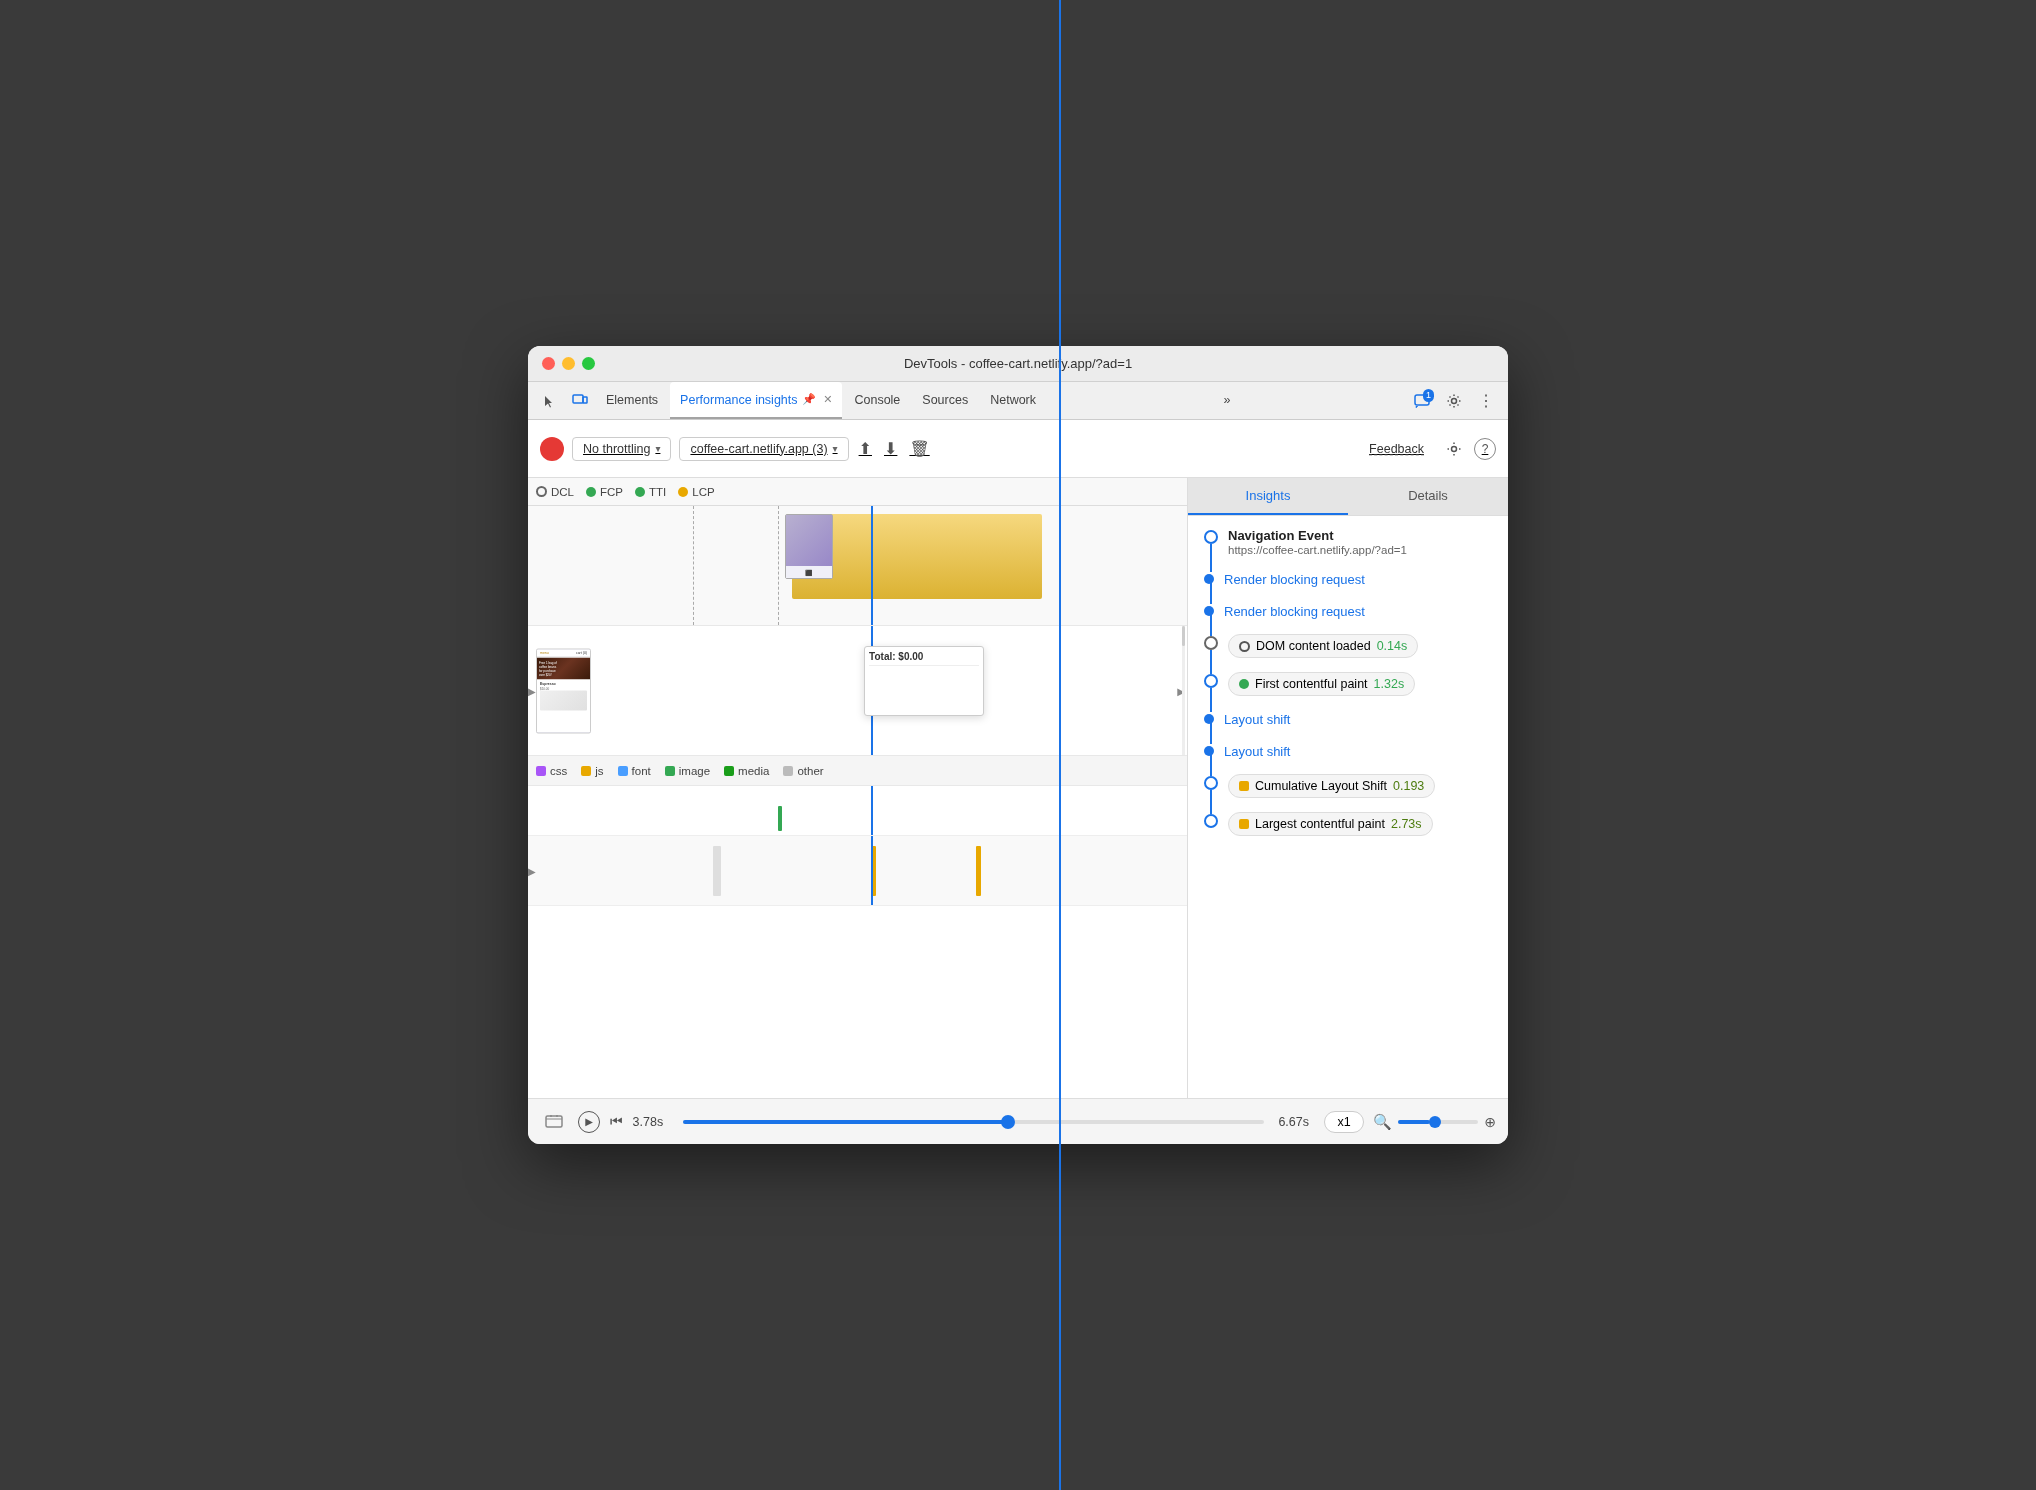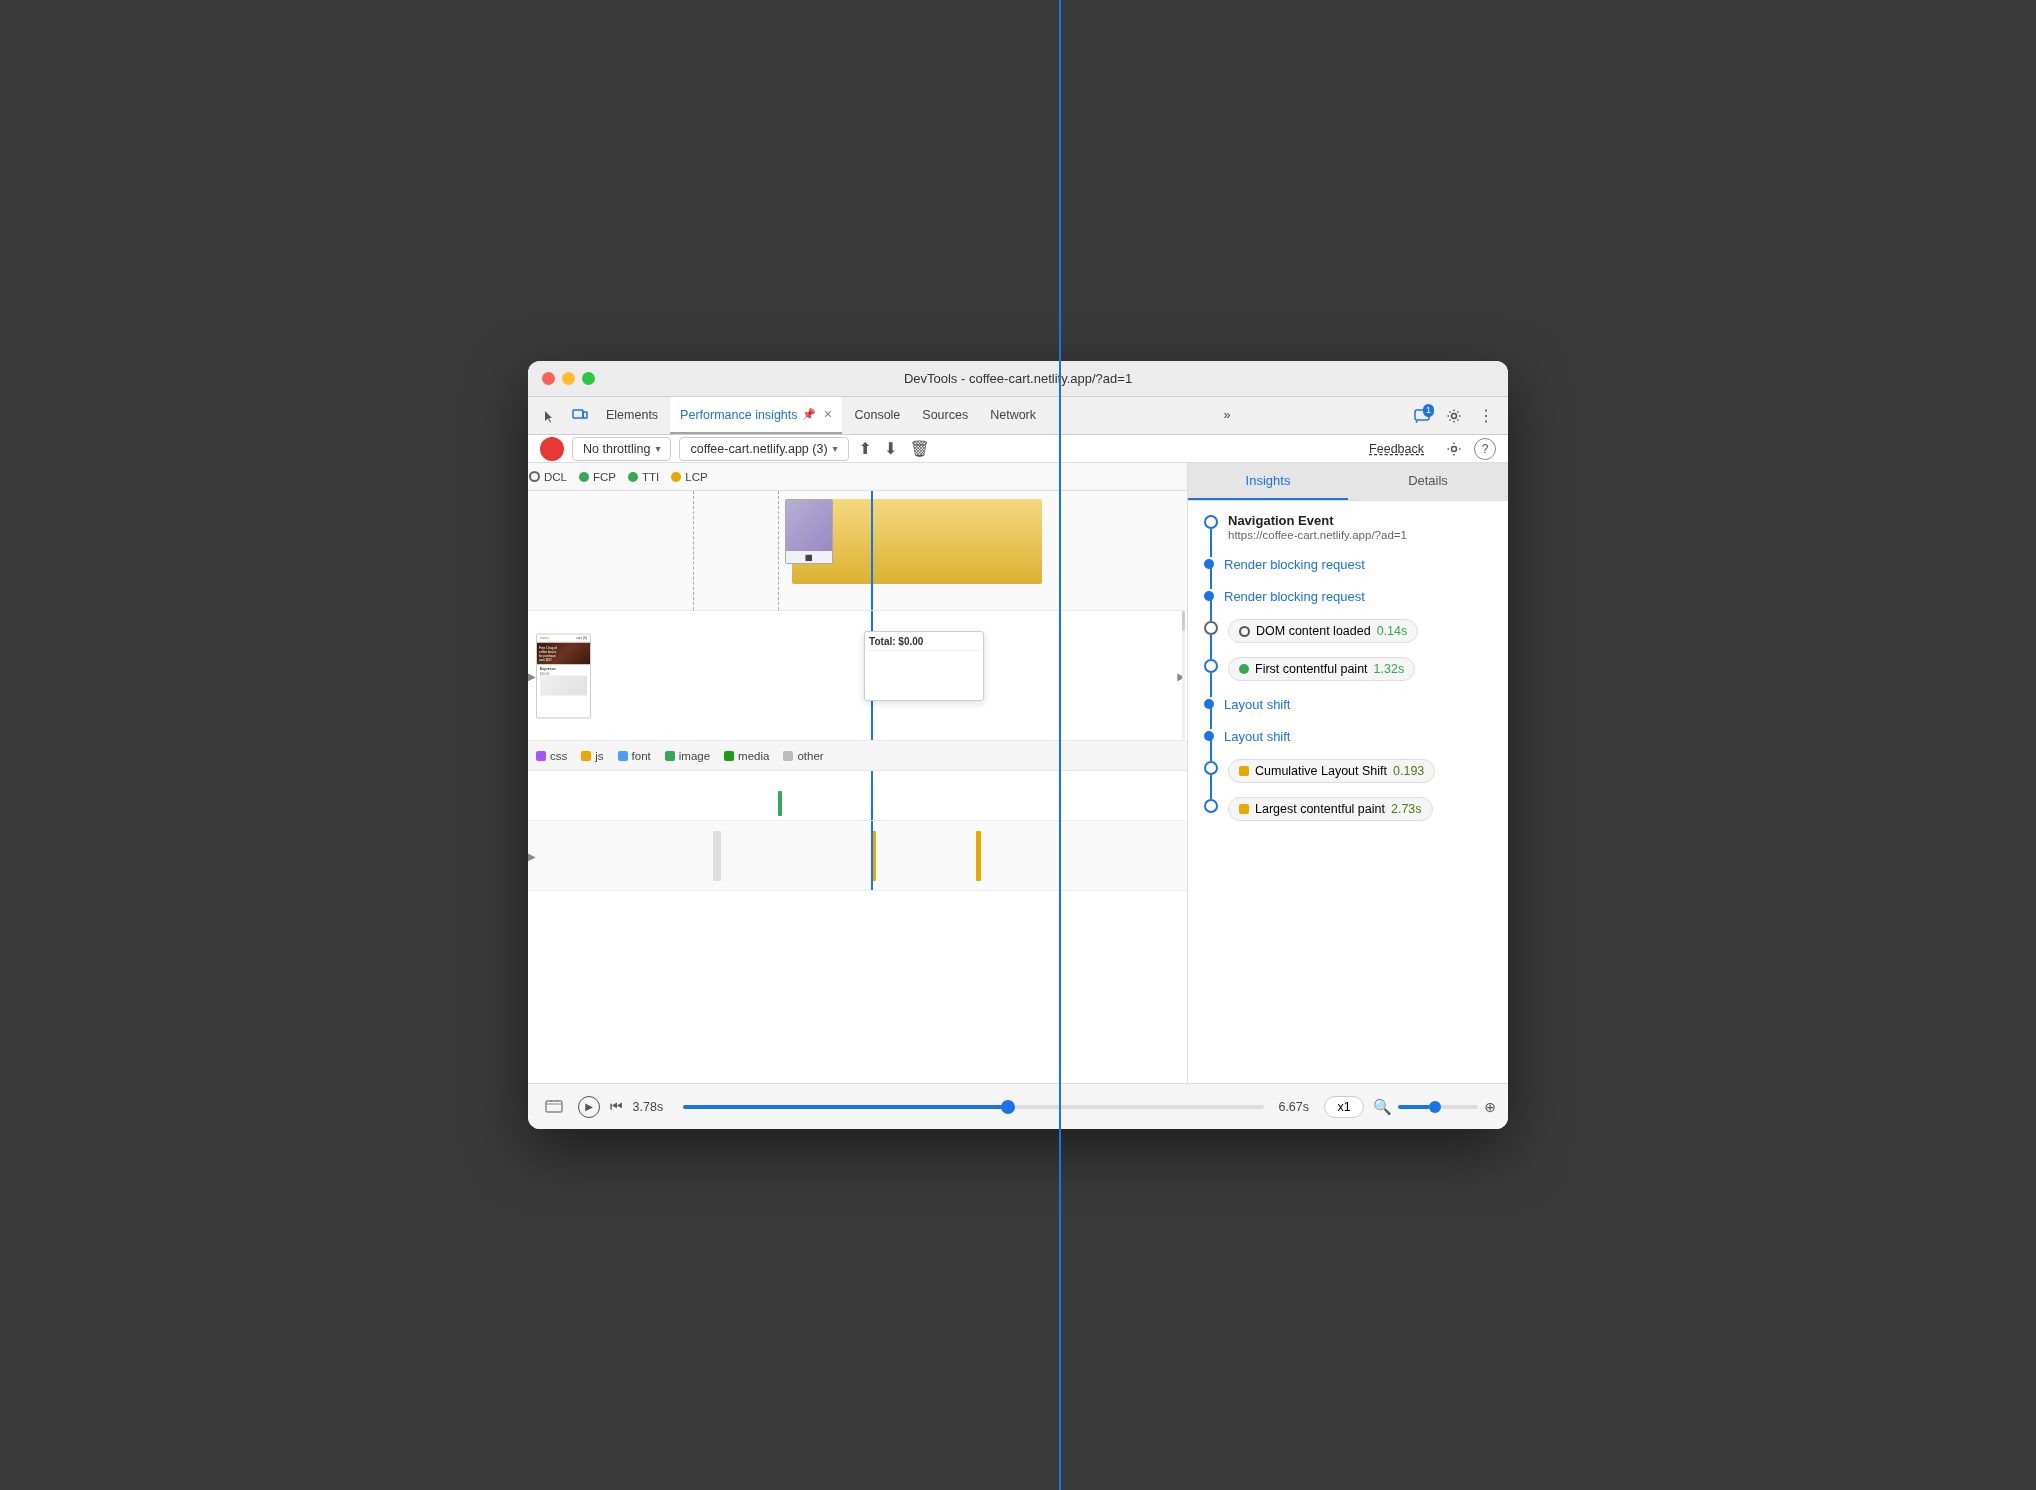--- a/index.html
+++ b/index.html
@@ -91,21 +91,22 @@
       gap: 4px;
       margin-left: auto;
     }
     .toolbar {
       background: white;
       border-bottom: 1px solid #ddd;
       display: flex;
       align-items: center;
       padding: 6px 12px;
       gap: 8px;
-      height: 28px;
+      height: 58px;
+      text-decoration: underline;
     }
     .record-btn {
       width: 24px; height: 24px;
       background: #e53935;
       border-radius: 50%;
       cursor: pointer;
     }
     .dropdown-btn {
       display: flex;
       align-items: center;
@@ -602,21 +603,21 @@
       </div>
       <div class="dt-icon-btn" style="border:1.5px solid #888;border-radius:50%;width:22px;height:22px;font-size:12px;color:#555;">?</div>
     </div>
   </div>
 
   <div class="main-content">
 
     <div class="timeline-panel">
 
 
-      <div style="background:#f8f8f8; border-bottom:1px solid #ddd; padding:4px 1px; display:flex; align-items:center; gap:12px; height:28px;">
+      <div style="background:#f8f8f8; border-bottom:1px solid #ddd; padding:4px 8px; display:flex; align-items:center; gap:12px; height:28px;">
         <div class="legend-item">
           <div class="legend-circle" style="border-color:#666;"></div>
           <span style="font-size:11.5px;">DCL</span>
         </div>
         <div class="legend-item">
           <div class="legend-dot" style="background:#34a853;"></div>
           <span style="font-size:11.5px;">FCP</span>
         </div>
         <div class="legend-item">
           <div class="legend-dot" style="background:#34a853;"></div>

